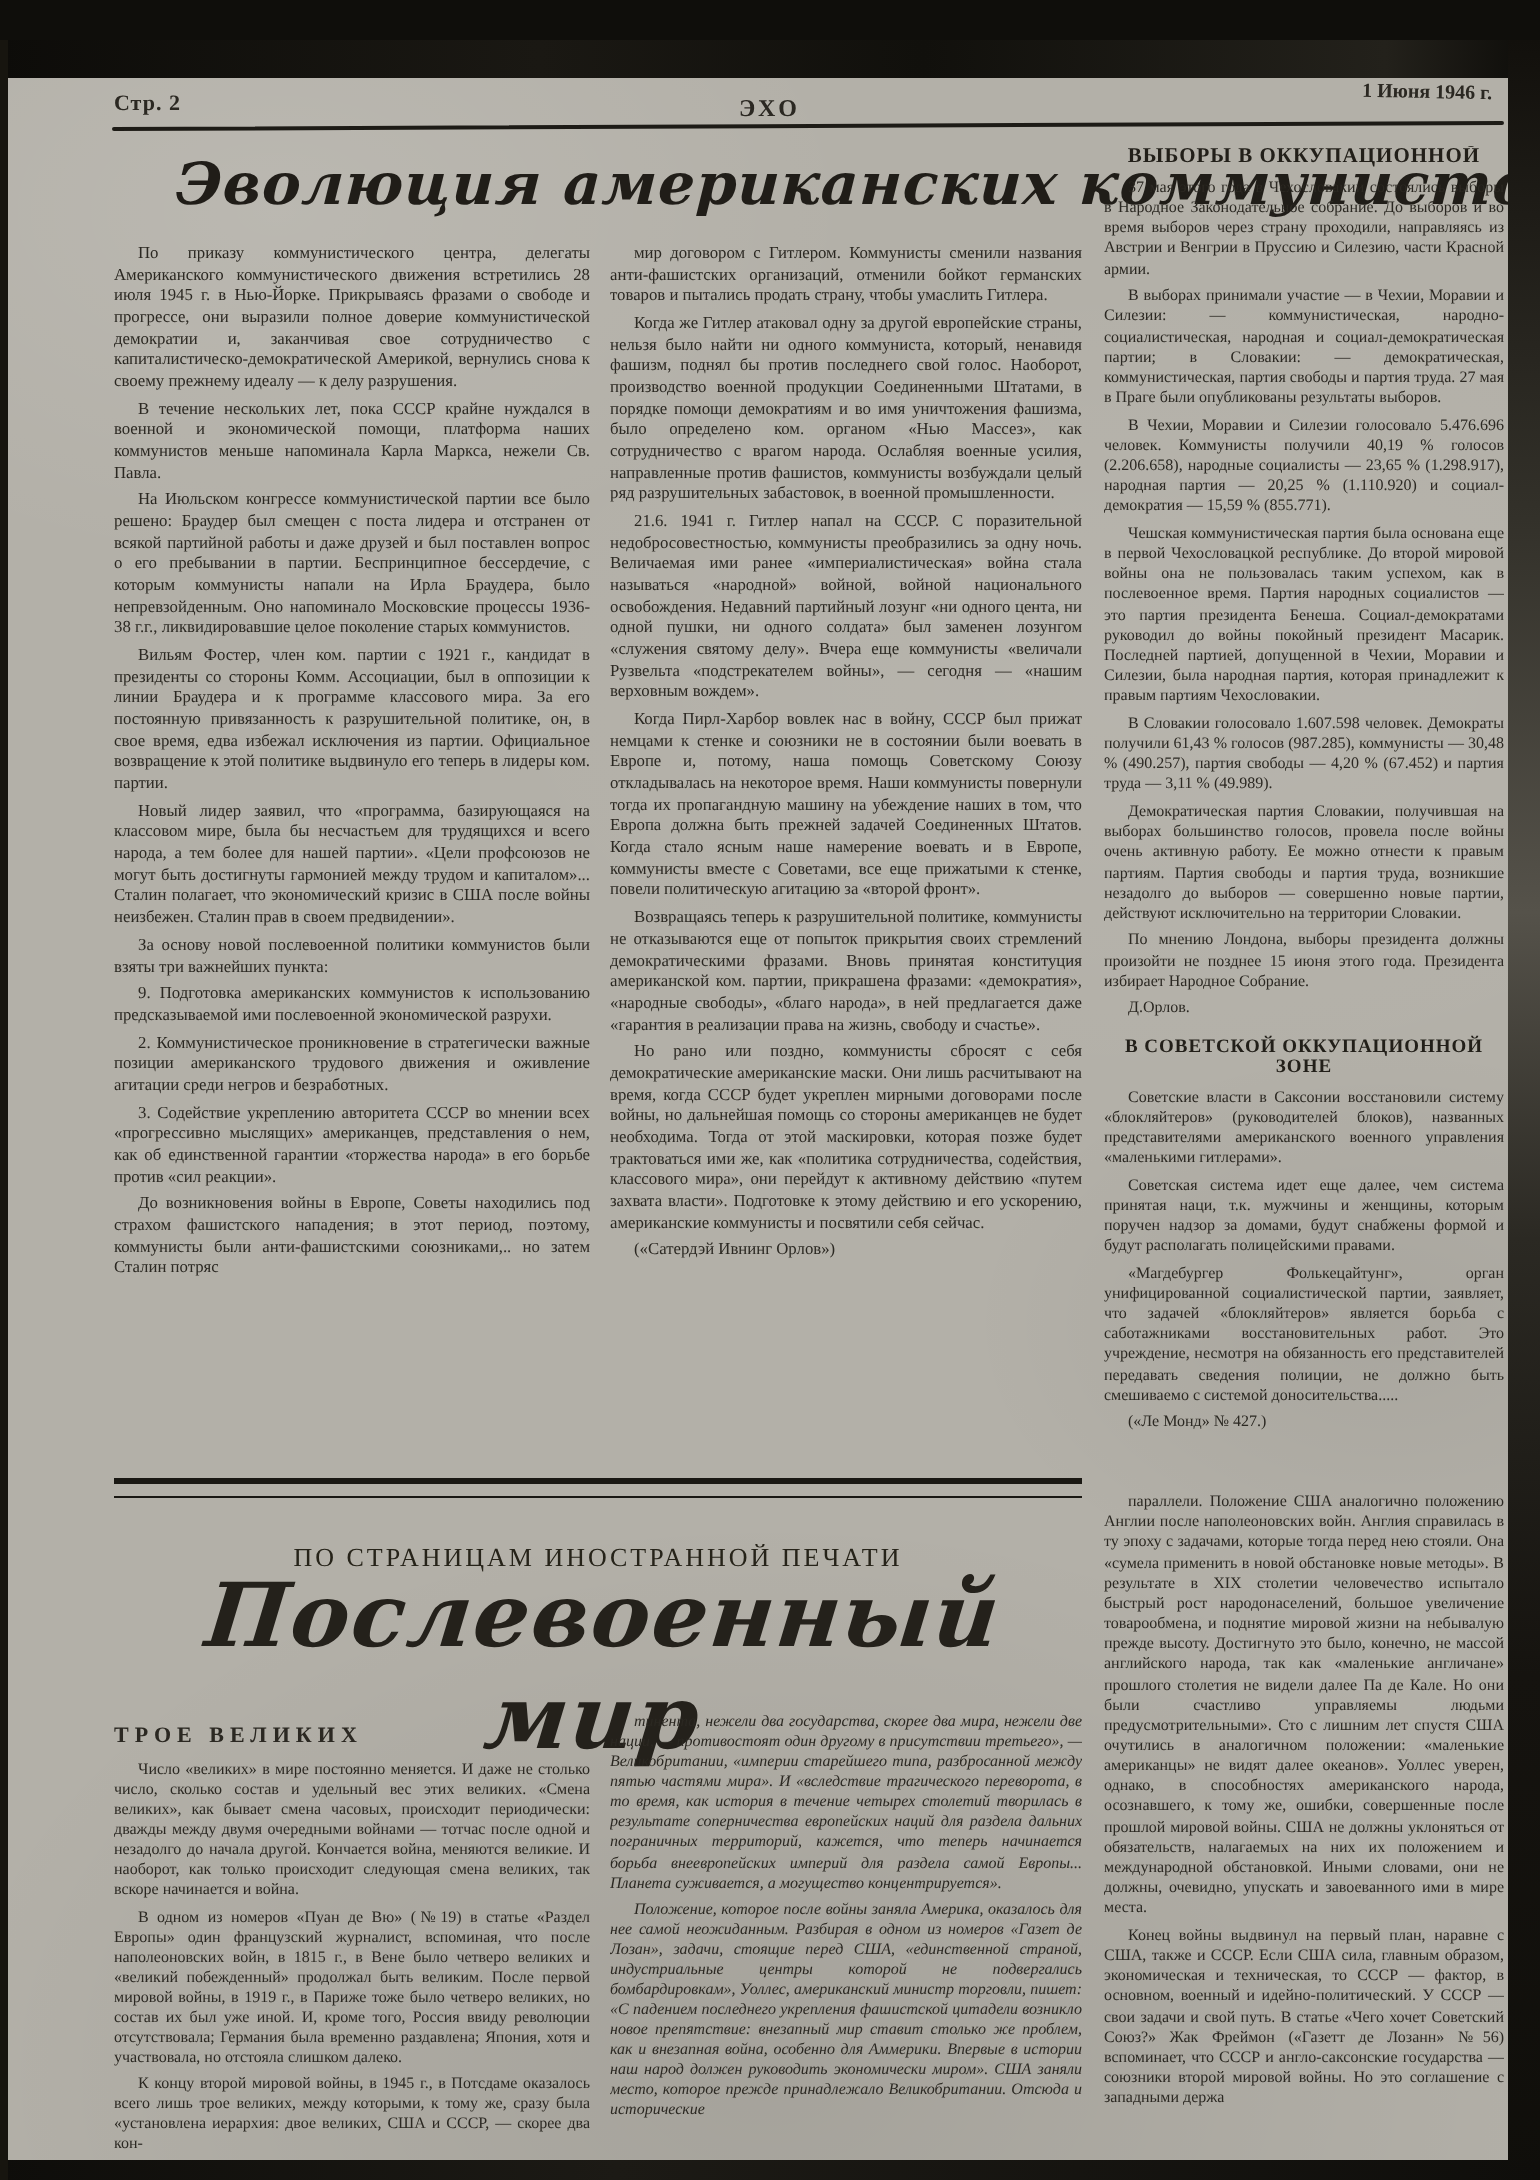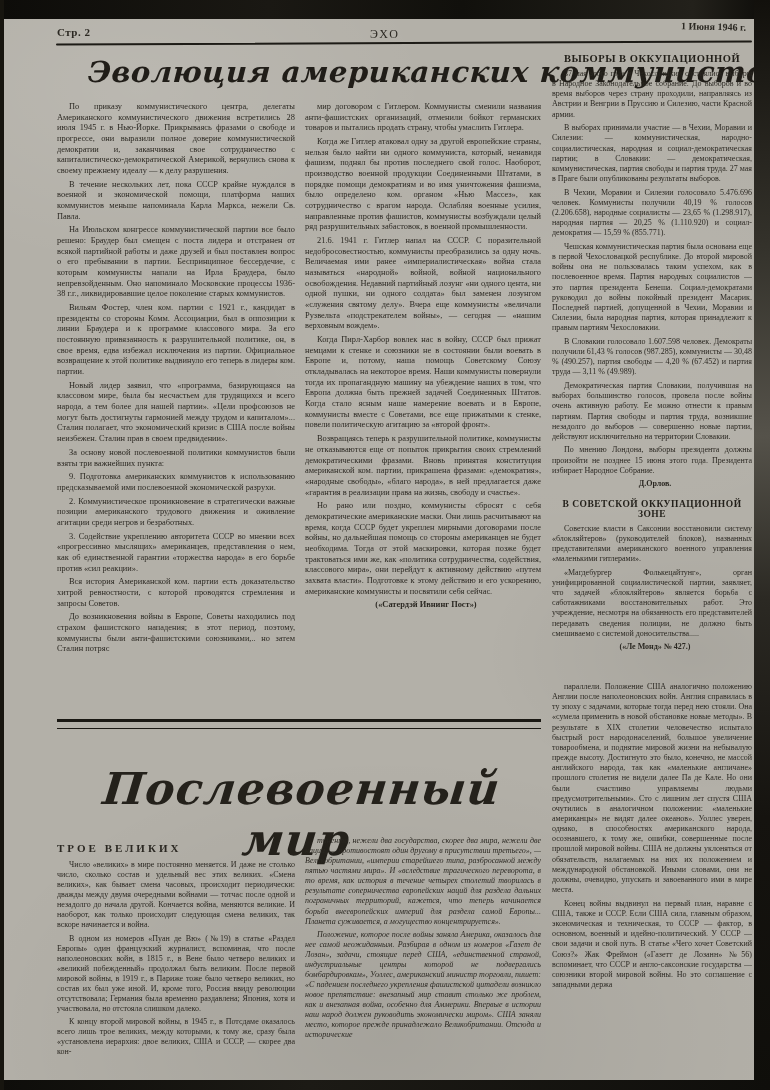--- a/index.html
+++ b/index.html
@@ -10,47 +10,48 @@
   }
   .paper{
     position:absolute;inset:0;
     background:
       radial-gradient(ellipse 420px 260px at 18% 8%, rgba(255,255,255,.10), transparent 70%),
       radial-gradient(ellipse 500px 300px at 75% 30%, rgba(255,255,255,.06), transparent 70%),
       radial-gradient(ellipse 600px 400px at 50% 95%, rgba(0,0,0,.08), transparent 70%),
       radial-gradient(ellipse 300px 200px at 90% 60%, rgba(0,0,0,.06), transparent 70%),
       #b3b0a8;
     color:#2b2822;
+    margin-top:20px;
   }
   
   .frame{position:absolute;z-index:9;background:#13110d;}
   .frame-top{left:0;top:0;width:770px;height:19px;
     background:linear-gradient(90deg,#0d0c09,#1a1813 35%,#11100c 60%,#23211b 90%,#0d0c09);}
   .frame-right{right:0;top:0;width:16px;height:1090px;
     background:linear-gradient(180deg,#12100c,#33312a 22%,#55524a 40%,#2b2923 55%,#15130f 75%,#0f0e0a);}
   .frame-bottom{left:0;bottom:0;width:770px;height:10px;
     background:linear-gradient(90deg,#0e0d0a,#1c1a15 40%,#0f0e0b);}
   .frame-left{left:0;top:0;width:4px;height:1090px;background:#17150f;}
 
   .hdr-pgnum{position:absolute;left:57px;top:26px;font-size:11px;font-weight:bold;letter-spacing:.5px;}
-  .hdr-masthead{position:absolute;left:0;top:27px;width:770px;text-align:center;font-size:12px;font-weight:normal;letter-spacing:2px;}
+  .hdr-masthead{position:absolute;left:0;top:27px;width:770px;text-align:center;font-size:12px;font-weight:bold;letter-spacing:2px;}
   .hdr-date{position:absolute;right:24px;top:21px;font-size:10px;font-weight:bold;transform:rotate(1.2deg);}
   .hdr-rule{position:absolute;left:56px;top:42px;width:696px;height:2px;background:#1d1b16;transform:rotate(-.25deg);border-radius:2px;}
 
   .main-title{
     position:absolute;left:88px;top:55px;width:445px;margin:0;
     font-family:"DejaVu Serif",serif;font-style:italic;font-weight:bold;
     font-size:29px;letter-spacing:.5px;color:#201d18;transform:skewX(-3deg);
     white-space:nowrap;
   }
   .col{position:absolute;overflow:hidden;text-align:justify;}
   .col p{margin:0 0 3px 0;text-indent:12px;line-height:1.27;}
   .col1top{left:57px;top:102px;width:238px;height:616px;font-size:8.4px;}
   .col2top{left:305px;top:102px;width:236px;height:616px;font-size:8.4px;}
-  .byline{text-align:center;text-indent:0;font-weight:bold;padding-right:6px;}
+  .byline{text-align:left;text-indent:0;font-weight:normal;padding-right:6px;}
 
   .section-rule{position:absolute;left:57px;top:719px;width:484px;height:6px;
     border-top:3px solid #1a1813;border-bottom:1px solid #1a1813;}
   .kicker{position:absolute;left:57px;top:751px;width:484px;text-align:center;
     font-size:13px;letter-spacing:1.5px;color:#262319;}
   .script-title{
     position:absolute;left:57px;top:763px;width:484px;text-align:center;margin:0;
     font-family:"DejaVu Serif",serif;font-style:italic;font-weight:bold;
     font-size:44px;color:#24211b;transform:skewX(-6deg);letter-spacing:1px;
   }
@@ -81,35 +82,35 @@
   <div class="col col1top">
     <p>По приказу коммунистического центра, делегаты Американского коммунистического движения встретились 28 июля 1945 г. в Нью-Йорке. Прикрываясь фразами о свободе и прогрессе, они выразили полное доверие коммунистической демократии и, заканчивая свое сотрудничество с капиталистическо-демократической Америкой, вернулись снова к своему прежнему идеалу — к делу разрушения.</p>
     <p>В течение нескольких лет, пока СССР крайне нуждался в военной и экономической помощи, платформа наших коммунистов меньше напоминала Карла Маркса, нежели Св. Павла.</p>
     <p>На Июльском конгрессе коммунистической партии все было решено: Браудер был смещен с поста лидера и отстранен от всякой партийной работы и даже друзей и был поставлен вопрос о его пребывании в партии. Беспринципное бессердечие, с которым коммунисты напали на Ирла Браудера, было непревзойденным. Оно напоминало Московские процессы 1936-38 г.г., ликвидировавшие целое поколение старых коммунистов.</p>
     <p>Вильям Фостер, член ком. партии с 1921 г., кандидат в президенты со стороны Комм. Ассоциации, был в оппозиции к линии Браудера и к программе классового мира. За его постоянную привязанность к разрушительной политике, он, в свое время, едва избежал исключения из партии. Официальное возвращение к этой политике выдвинуло его теперь в лидеры ком. партии.</p>
     <p>Новый лидер заявил, что «программа, базирующаяся на классовом мире, была бы несчастьем для трудящихся и всего народа, а тем более для нашей партии». «Цели профсоюзов не могут быть достигнуты гармонией между трудом и капиталом»... Сталин полагает, что экономический кризис в США после войны неизбежен. Сталин прав в своем предвидении».</p>
     <p>За основу новой послевоенной политики коммунистов были взяты три важнейших пункта:</p>
     <p>9. Подготовка американских коммунистов к использованию предсказываемой ими послевоенной экономической разрухи.</p>
     <p>2. Коммунистическое проникновение в стратегически важные позиции американского трудового движения и оживление агитации среди негров и безработных.</p>
     <p>3. Содействие укреплению авторитета СССР во мнении всех «прогрессивно мыслящих» американцев, представления о нем, как об единственной гарантии «торжества народа» в его борьбе против «сил реакции».</p>
-    <p>Вся история Американской ком. партии есть доказательство хитрой ревностности, с которой проводятся стремления и запросы Советов.</p>
     <p>До возникновения войны в Европе, Советы находились под страхом фашистского нападения; в этот период, поэтому, коммунисты были анти-фашистскими союзниками,.. но затем Сталин потряс</p>
   </div>
 
   <div class="col col2top">
     <p>мир договором с Гитлером. Коммунисты сменили названия анти-фашистских организаций, отменили бойкот германских товаров и пытались продать страну, чтобы умаслить Гитлера.</p>
     <p>Когда же Гитлер атаковал одну за другой европейские страны, нельзя было найти ни одного коммуниста, который, ненавидя фашизм, поднял бы против последнего свой голос. Наоборот, производство военной продукции Соединенными Штатами, в порядке помощи демократиям и во имя уничтожения фашизма, было определено ком. органом «Нью Массез», как сотрудничество с врагом народа. Ослабляя военные усилия, направленные против фашистов, коммунисты возбуждали целый ряд разрушительных забастовок, в военной промышленности.</p>
     <p>21.6. 1941 г. Гитлер напал на СССР. С поразительной недобросовестностью, коммунисты преобразились за одну ночь. Величаемая ими ранее «империалистическая» война стала называться «народной» войной, войной национального освобождения. Недавний партийный лозунг «ни одного цента, ни одной пушки, ни одного солдата» был заменен лозунгом «служения святому делу». Вчера еще коммунисты «величали Рузвельта «подстрекателем войны», — сегодня — «нашим верховным вождем».</p>
     <p>Когда Пирл-Харбор вовлек нас в войну, СССР был прижат немцами к стенке и союзники не в состоянии были воевать в Европе и, потому, наша помощь Советскому Союзу откладывалась на некоторое время. Наши коммунисты повернули тогда их пропагандную машину на убеждение наших в том, что Европа должна быть прежней задачей Соединенных Штатов. Когда стало ясным наше намерение воевать и в Европе, коммунисты вместе с Советами, все еще прижатыми к стенке, повели политическую агитацию за «второй фронт».</p>
     <p>Возвращаясь теперь к разрушительной политике, коммунисты не отказываются еще от попыток прикрытия своих стремлений демократическими фразами. Вновь принятая конституция американской ком. партии, прикрашена фразами: «демократия», «народные свободы», «благо народа», в ней предлагается даже «гарантия в реализации права на жизнь, свободу и счастье».</p>
     <p>Но рано или поздно, коммунисты сбросят с себя демократические американские маски. Они лишь расчитывают на время, когда СССР будет укреплен мирными договорами после войны, но дальнейшая помощь со стороны американцев не будет необходима. Тогда от этой маскировки, которая позже будет трактоваться ими же, как «политика сотрудничества, содействия, классового мира», они перейдут к активному действию «путем захвата власти». Подготовке к этому действию и его ускорению, американские коммунисты и посвятили себя сейчас.</p>
-    <p class="byline">(«Сатердэй Ивнинг Пост»)</p>
+    <p class="byline">(«Сатердэй Ивнинг Орлов»)</p>
   </div>
 
   <div class="section-rule"></div>
+  <div class="kicker">ПО СТРАНИЦАМ ИНОСТРАННОЙ ПЕЧАТИ</div>
   <h1 class="script-title">Послевоенный мир</h1>
 
   <div class="col col1bot">
     <h3 class="subhead">ТРОЕ ВЕЛИКИХ</h3>
     <p>Число «великих» в мире постоянно меняется. И даже не столько число, сколько состав и удельный вес этих великих. «Смена великих», как бывает смена часовых, происходит периодически: дважды между двумя очередными войнами — тотчас после одной и незадолго до начала другой. Кончается война, меняются великие. И наоборот, как только происходит следующая смена великих, так вскоре начинается и война.</p>
     <p>В одном из номеров «Пуан де Вю» (№19) в статье «Раздел Европы» один французский журналист, вспоминая, что после наполеоновских войн, в 1815 г., в Вене было четверо великих и «великий побежденный» продолжал быть великим. После первой мировой войны, в 1919 г., в Париже тоже было четверо великих, но состав их был уже иной. И, кроме того, Россия ввиду революции отсутствовала; Германия была временно раздавлена; Япония, хотя и участвовала, но отстояла слишком далеко.</p>
     <p>К концу второй мировой войны, в 1945 г., в Потсдаме оказалось всего лишь трое великих, между которыми, к тому же, сразу была «установлена иерархия: двое великих, США и СССР, — скорее два кон-</p>
   </div>
 
   <div class="col col2bot">
@@ -122,20 +123,21 @@
     <p>37 мая этого года в Чехословакии состоялись выборы в Народное Законодательное собрание. До выборов и во время выборов через страну проходили, направляясь из Австрии и Венгрии в Пруссию и Силезию, части Красной армии.</p>
     <p>В выборах принимали участие — в Чехии, Моравии и Силезии: — коммунистическая, народно-социалистическая, народная и социал-демократическая партии; в Словакии: — демократическая, коммунистическая, партия свободы и партия труда. 27 мая в Праге были опубликованы результаты выборов.</p>
     <p>В Чехии, Моравии и Силезии голосовало 5.476.696 человек. Коммунисты получили 40,19 % голосов (2.206.658), народные социалисты — 23,65 % (1.298.917), народная партия — 20,25 % (1.110.920) и социал-демократия — 15,59 % (855.771).</p>
     <p>Чешская коммунистическая партия была основана еще в первой Чехословацкой республике. До второй мировой войны она не пользовалась таким успехом, как в послевоенное время. Партия народных социалистов — это партия президента Бенеша. Социал-демократами руководил до войны покойный президент Масарик. Последней партией, допущенной в Чехии, Моравии и Силезии, была народная партия, которая принадлежит к правым партиям Чехословакии.</p>
     <p>В Словакии голосовало 1.607.598 человек. Демократы получили 61,43 % голосов (987.285), коммунисты — 30,48 % (490.257), партия свободы — 4,20 % (67.452) и партия труда — 3,11 % (49.989).</p>
     <p>Демократическая партия Словакии, получившая на выборах большинство голосов, провела после войны очень активную работу. Ее можно отнести к правым партиям. Партия свободы и партия труда, возникшие незадолго до выборов — совершенно новые партии, действуют исключительно на территории Словакии.</p>
     <p>По мнению Лондона, выборы президента должны произойти не позднее 15 июня этого года. Президента избирает Народное Собрание.</p>
     <p class="byline">Д.Орлов.</p>
     <h2 class="second">В СОВЕТСКОЙ ОККУПАЦИОННОЙ ЗОНЕ</h2>
     <p>Советские власти в Саксонии восстановили систему «блокляйтеров» (руководителей блоков), названных представителями американского военного управления «маленькими гитлерами».</p>
+    <p>Советская система идет еще далее, чем система принятая наци, т.к. мужчины и женщины, которым поручен надзор за домами, будут снабжены формой и будут располагать полицейскими правами.</p>
     <p>«Магдебургер Фолькецайтунг», орган унифицированной социалистической партии, заявляет, что задачей «блокляйтеров» является борьба с саботажниками восстановительных работ. Это учреждение, несмотря на обязанность его представителей передавать сведения полиции, не должно быть смешиваемо с системой доносительства.....</p>
     <p class="byline">(«Ле Монд» № 427.)</p>
     <div class="spacer"></div>
     <p>параллели. Положение США аналогично положению Англии после наполеоновских войн. Англия справилась в ту эпоху с задачами, которые тогда перед нею стояли. Она «сумела применить в новой обстановке новые методы». В результате в XIX столетии человечество испытало быстрый рост народонаселений, большое увеличение товарообмена, и поднятие мировой жизни на небывалую прежде высоту. Достигнуто это было, конечно, не массой английского народа, так как «маленькие англичане» прошлого столетия не видели далее Па де Кале. Но они были счастливо управляемы людьми предусмотрительными». Сто с лишним лет спустя США очутились в аналогичном положении: «маленькие американцы» не видят далее океанов». Уоллес уверен, однако, в способностях американского народа, осознавшего, к тому же, ошибки, совершенные после прошлой мировой войны. США не должны уклоняться от обязательств, налагаемых на них их положением и международной обстановкой. Иными словами, они не должны, очевидно, упускать и завоеванного ими в мире места.</p>
     <p>Конец войны выдвинул на первый план, наравне с США, также и СССР. Если США сила, главным образом, экономическая и техническая, то СССР — фактор, в основном, военный и идейно-политический. У СССР — свои задачи и свой путь. В статье «Чего хочет Советский Союз?» Жак Фреймон («Газетт де Лозанн» №56) вспоминает, что СССР и англо-саксонские государства — союзники второй мировой войны. Но это соглашение с западными держа</p>
   </div>
 
   <div class="frame frame-top"></div>
   <div class="frame frame-right"></div>
   <div class="frame frame-bottom"></div>

